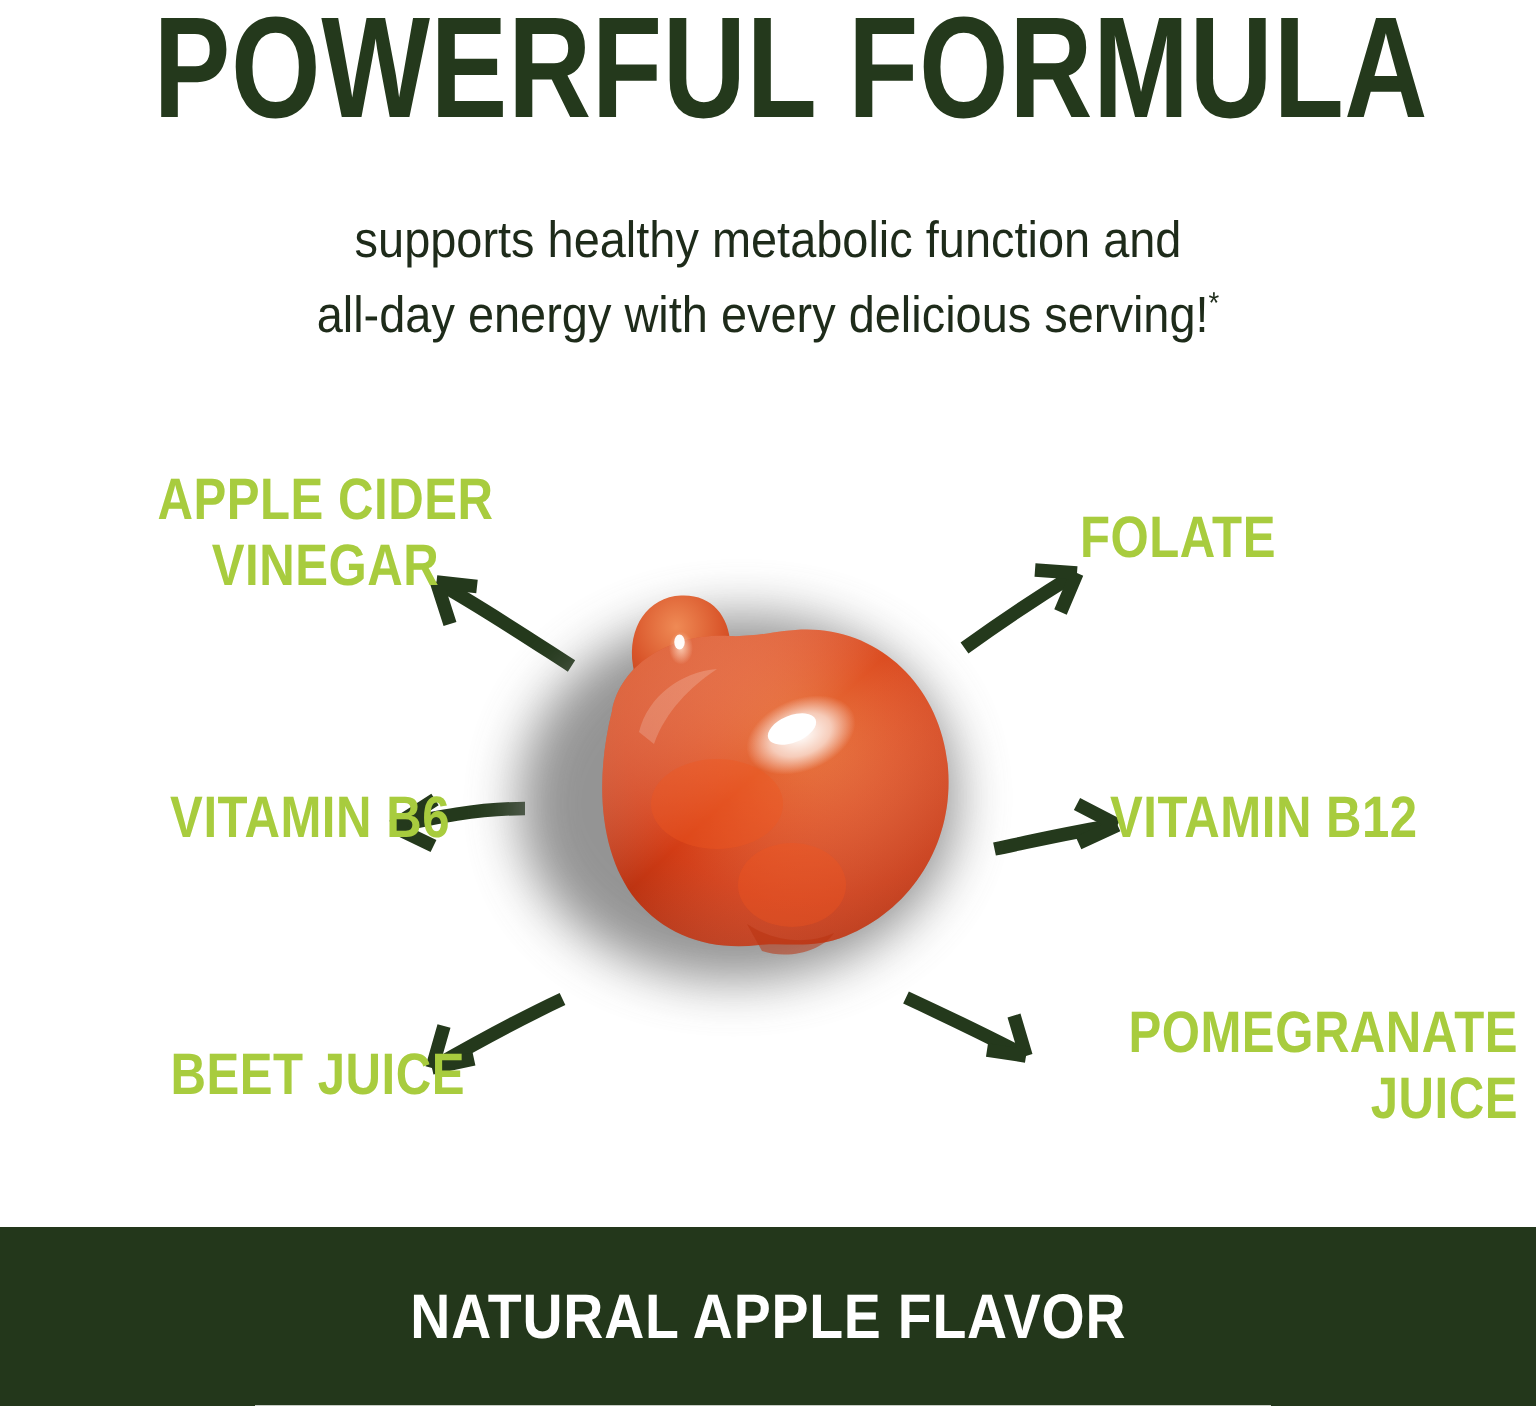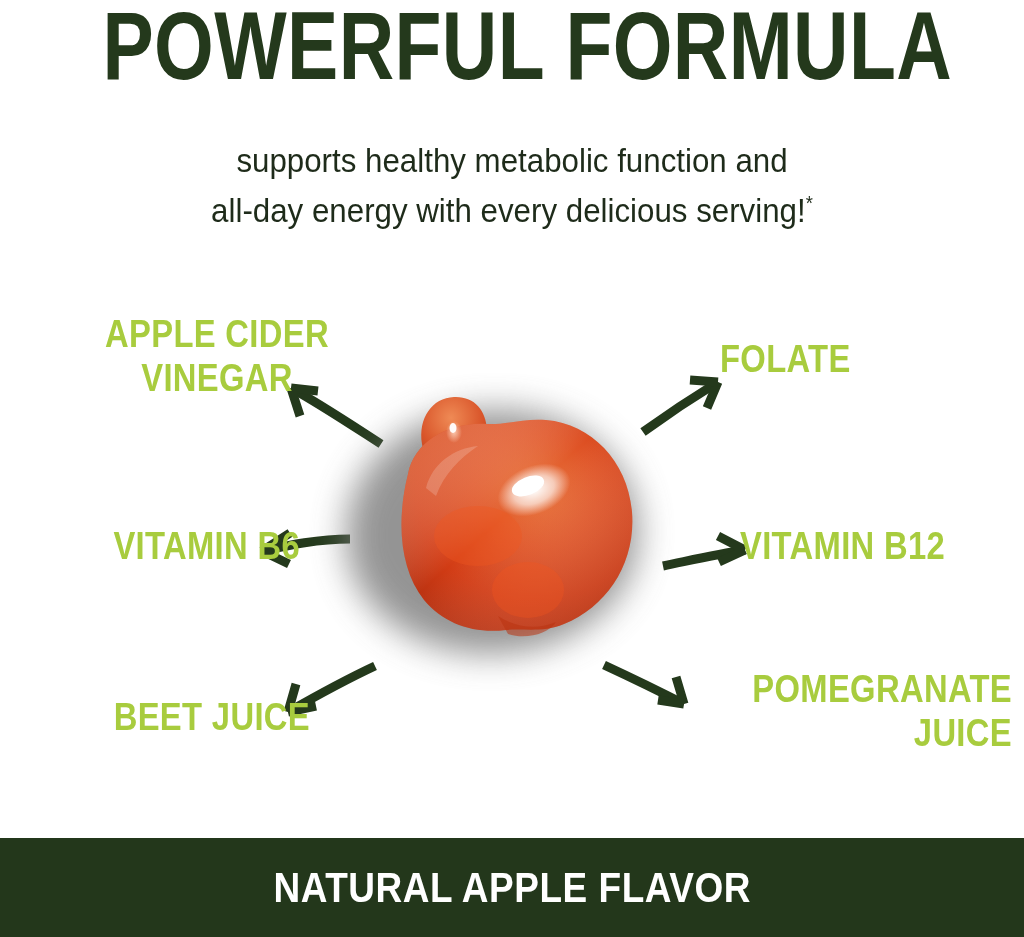--- a/index.html
+++ b/index.html
@@ -95,21 +95,21 @@
     position:absolute;
     left:26px;top:28px;
     width:300px;height:268px;
   }
   .gummy-svg{display:block;}
 
   
   .banner{
     position:absolute;
     left:0;right:0;bottom:0;
-    height:99px;
+    height:119px;
     background:#23371b;
     display:flex;align-items:center;justify-content:center;
   }
   .banner-text{
     font-family:"Liberation Sans Narrow","Liberation Sans",sans-serif;
     font-weight:700;
     font-size:42px;
     letter-spacing:0.6px;
     color:#ffffff;
     transform:scaleX(0.88);

